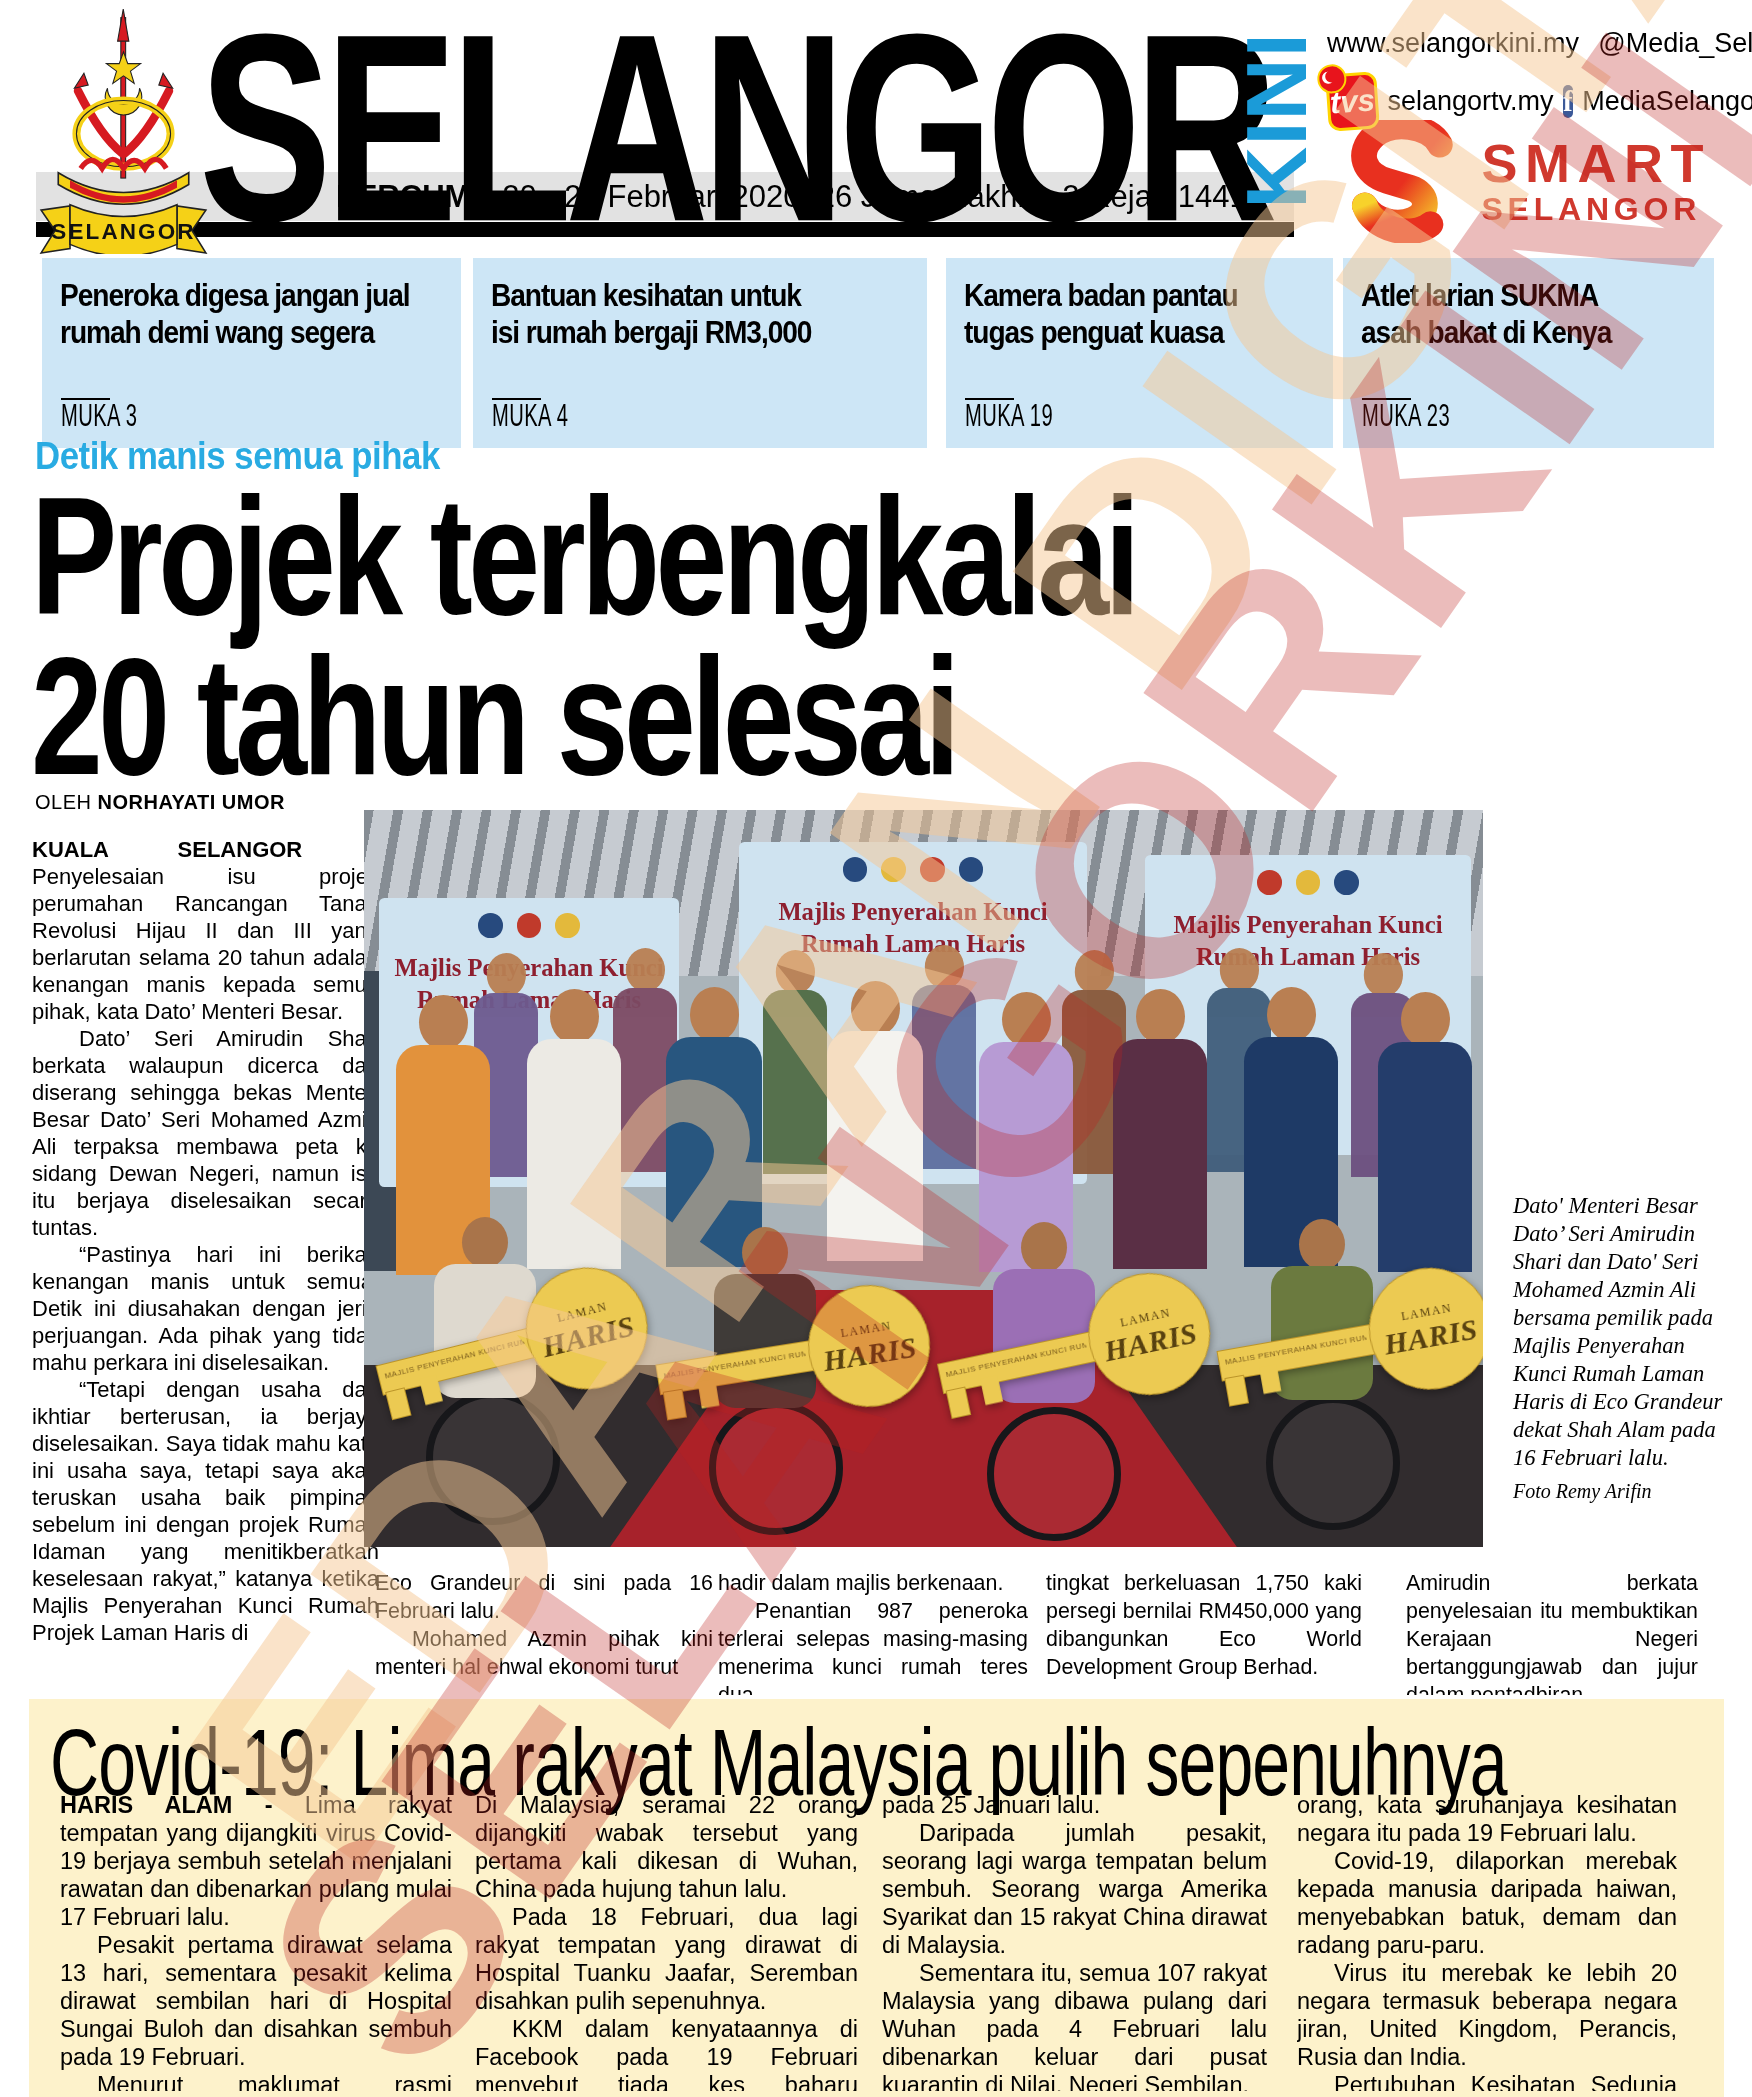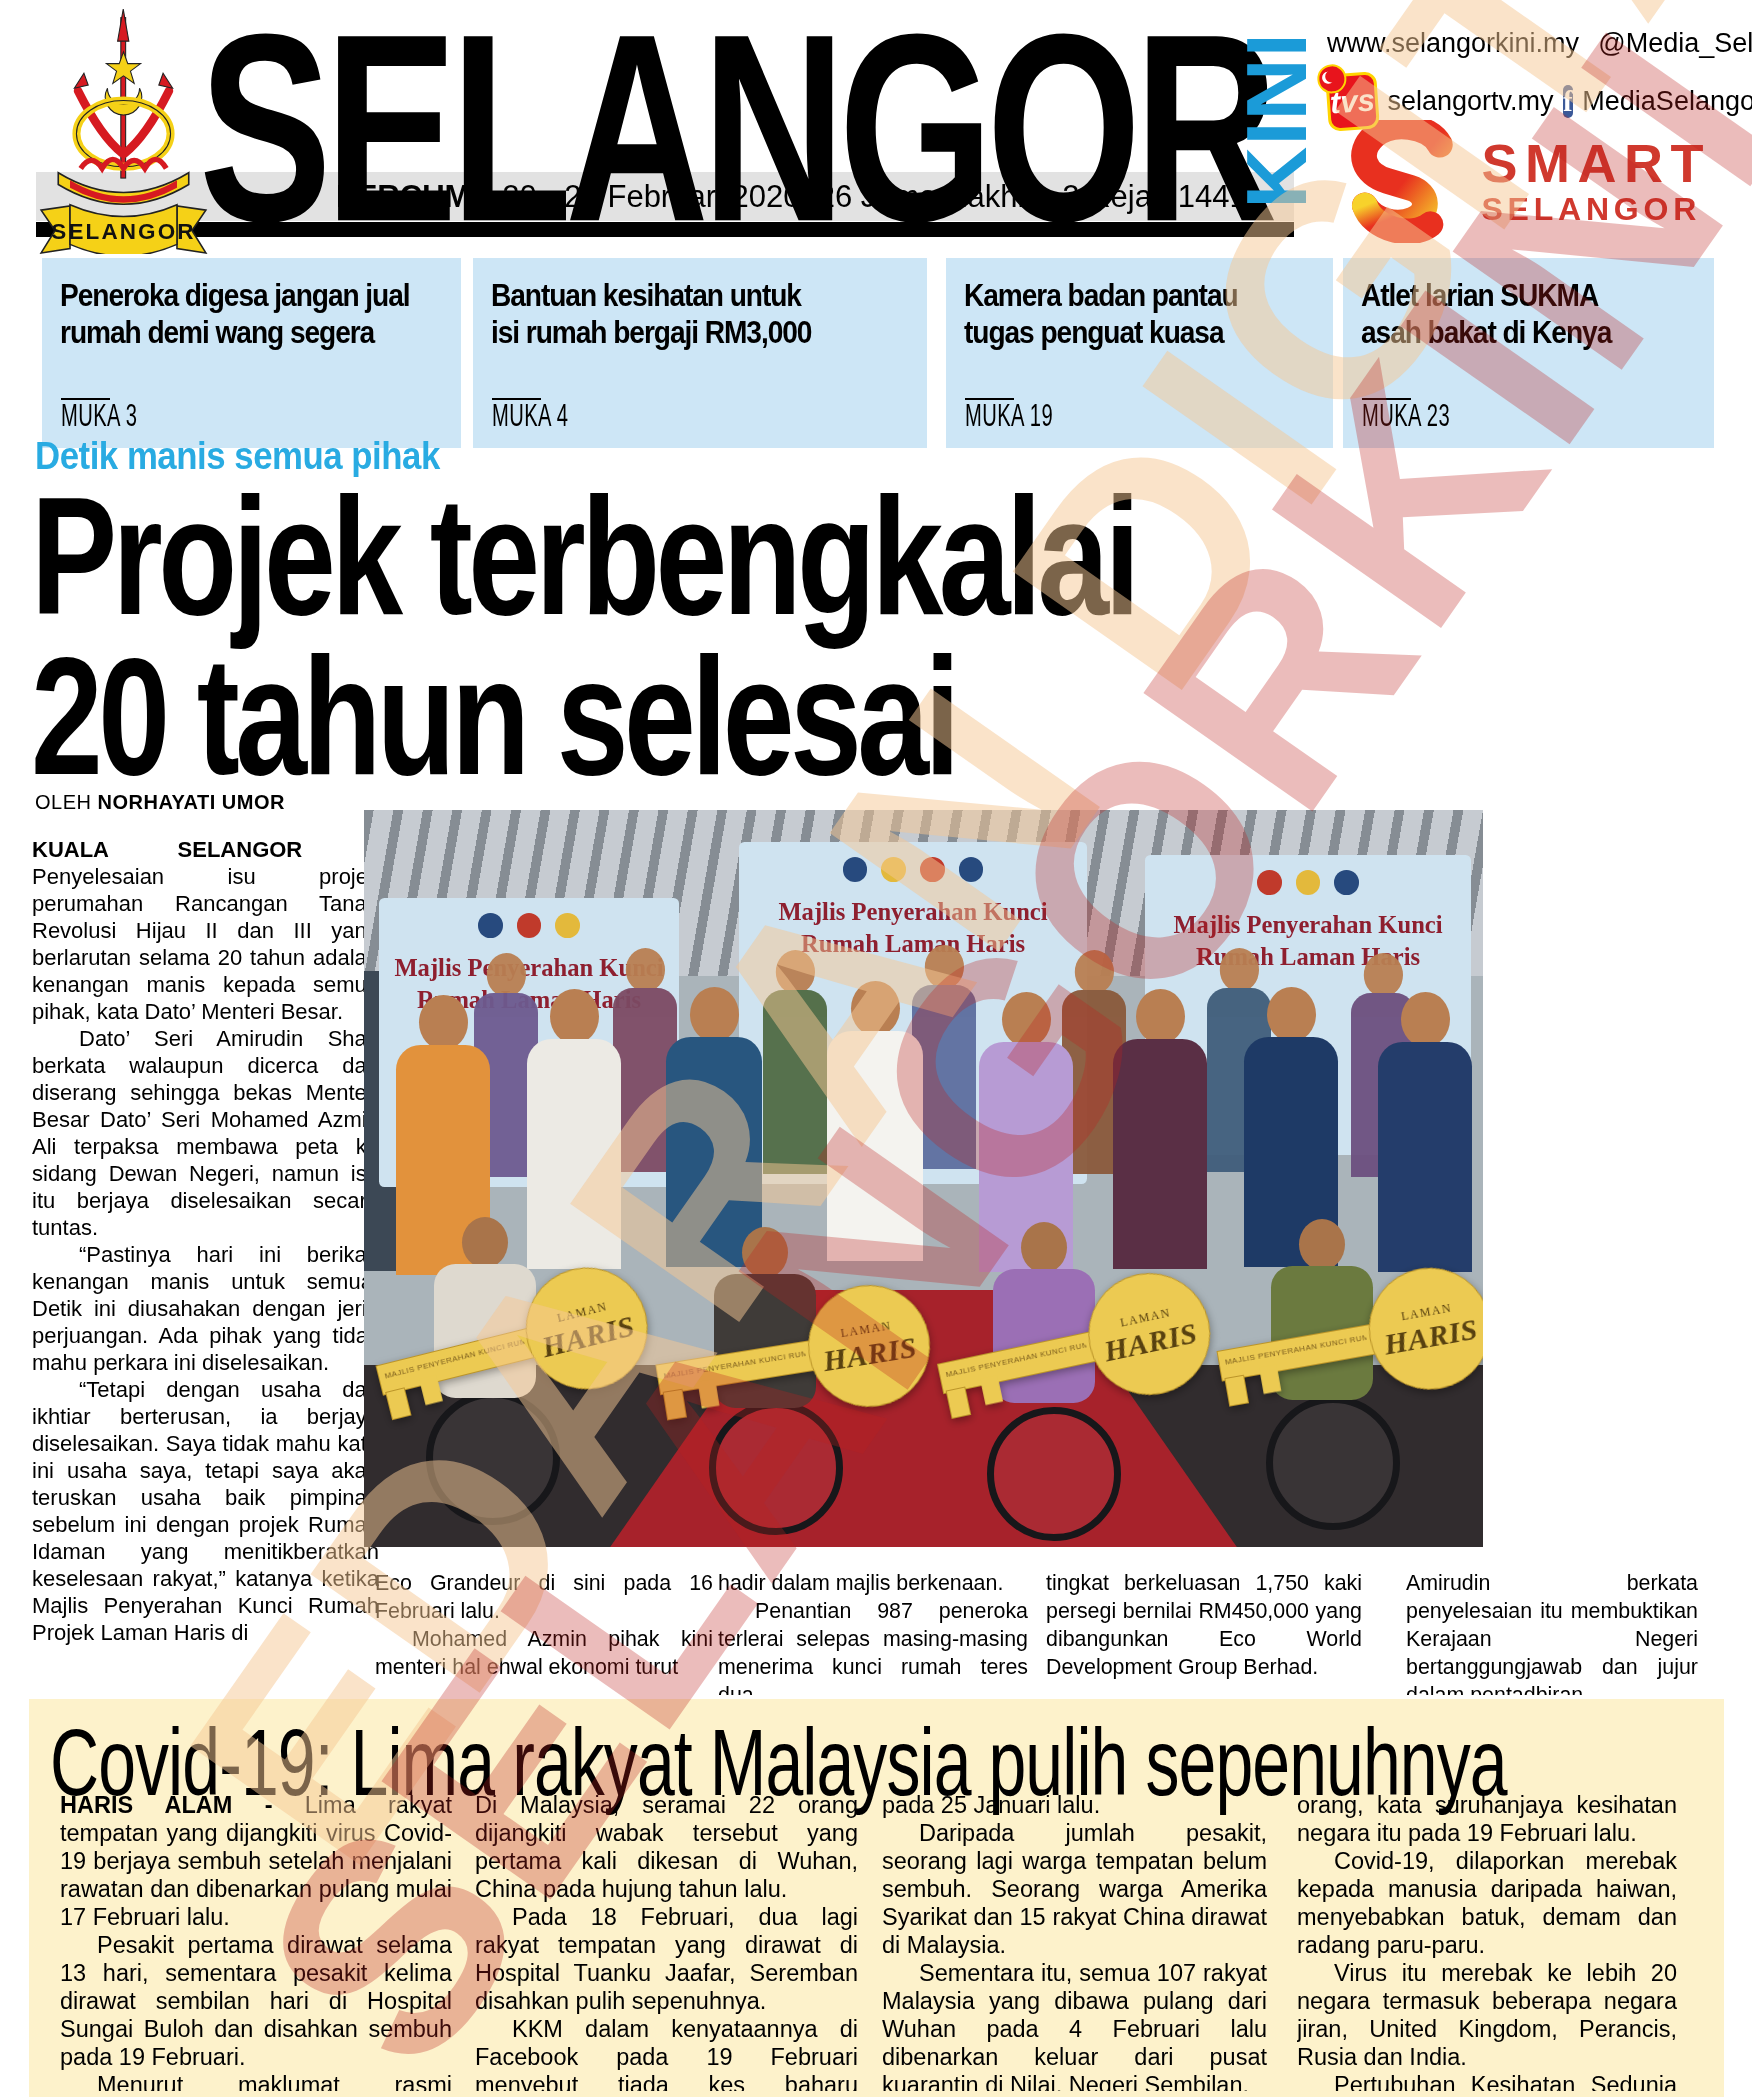--- a/index.html
+++ b/index.html
@@ -388,20 +388,24 @@
       <div class="key-shaft">
           <div class="key-stem-text">MAJLIS PENYERAHAN KUNCI RUMAH</div>
         </div>
       <div class="key-bow">
           <span class="key-top">LAMAN</span>
           <span class="key-main">HARIS</span>
         </div>
     </div>
   </div>
 
+  <div class="caption">
+    <span>Dato' Menteri Besar Dato’ Seri Amirudin Shari dan Dato' Seri Mohamed Azmin Ali bersama pemilik pada Majlis Penyerahan Kunci Rumah Laman Haris di Eco Grandeur dekat Shah Alam pada 16 Februari lalu.</span>
+    <div class="credit">Foto Remy Arifin</div>
+  </div>
 
   <div class="cont" style="left:375px;width:338px;">
     <p>Eco Grandeur di sini pada 16 Februari lalu.</p>
     <p>Mohamed Azmin pihak kini menteri hal ehwal ekonomi turut</p>
   </div>
   <div class="cont" style="left:718px;width:310px;">
     <p>hadir dalam majlis berkenaan.</p>
     <p>Penantian 987 peneroka terlerai selepas masing-masing menerima kunci rumah teres dua</p>
   </div>
   <div class="cont" style="left:1046px;width:316px;">

